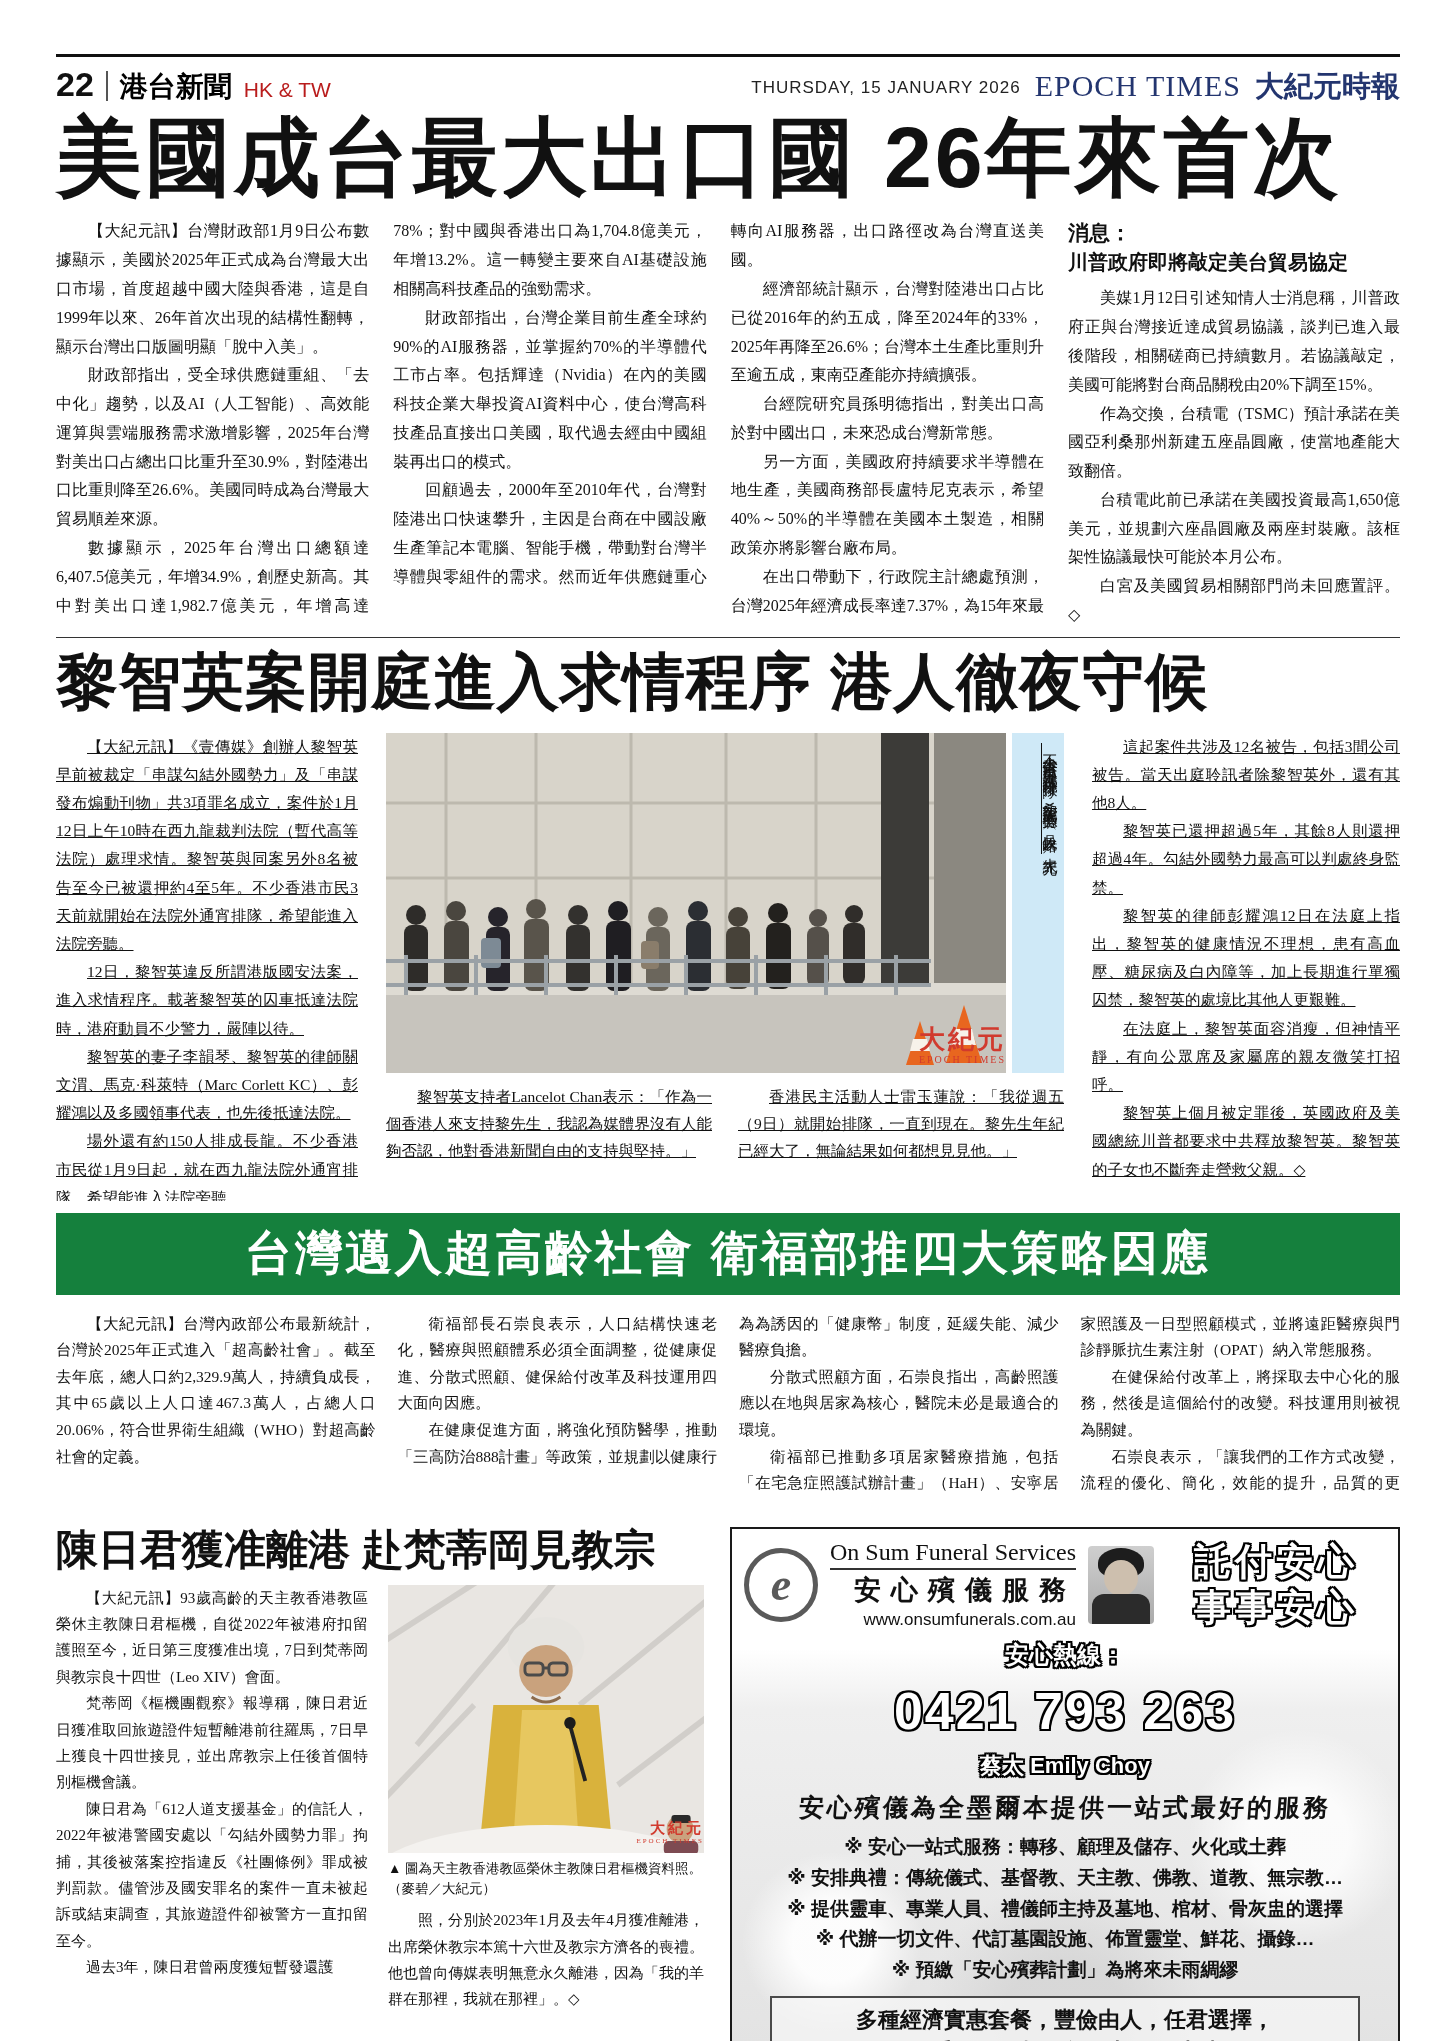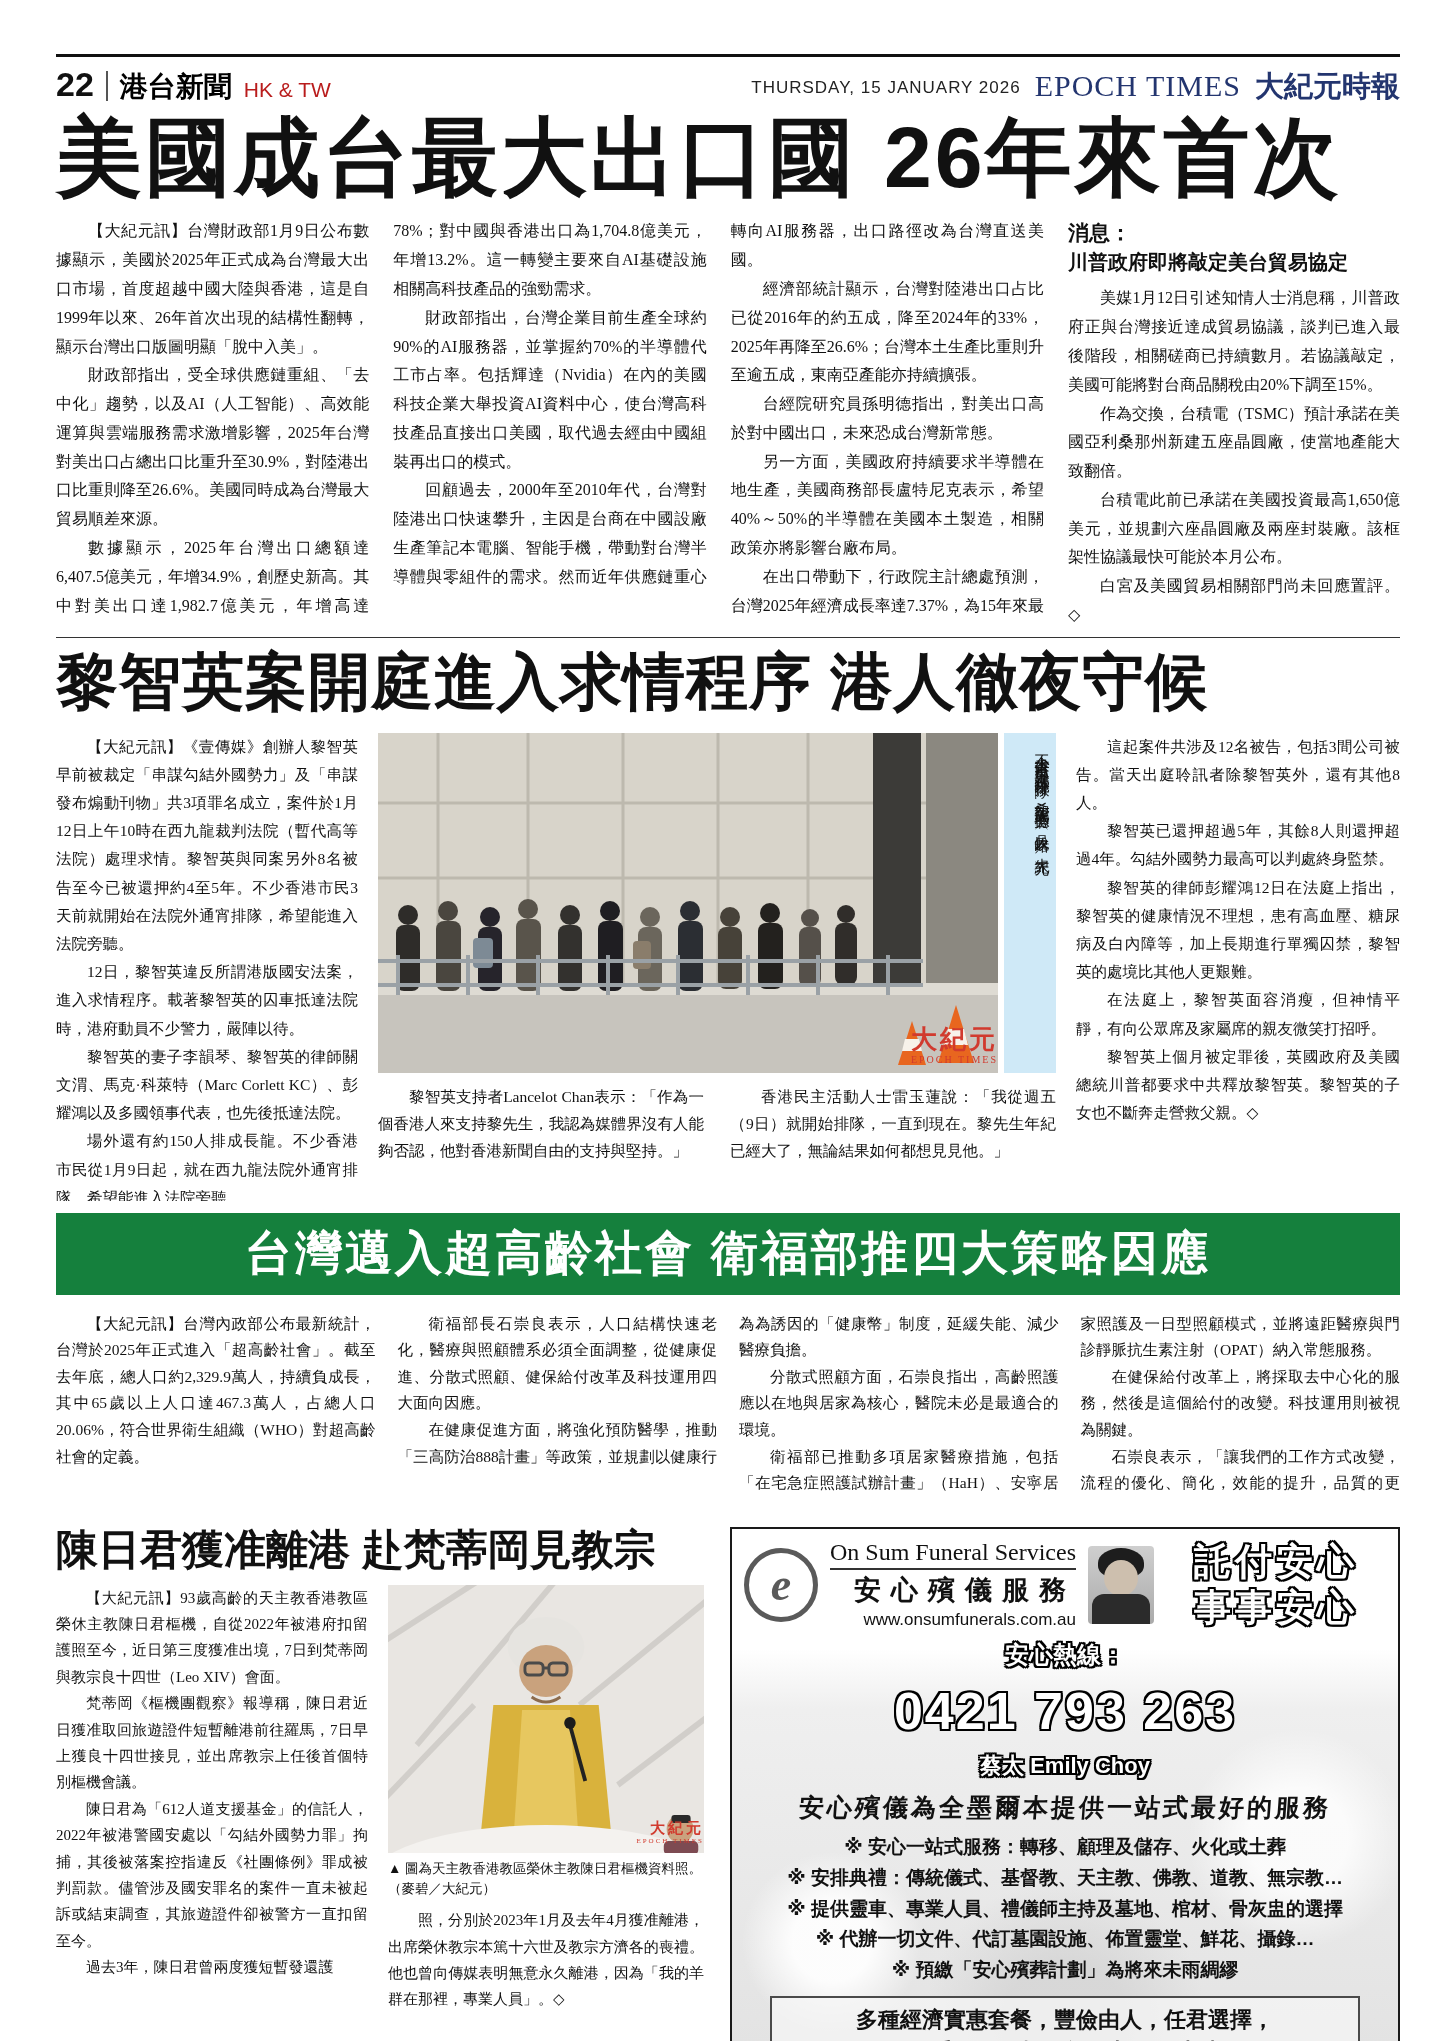--- a/index.html
+++ b/index.html
@@ -29,21 +29,21 @@
   
   .btxt p{margin:0;text-align:justify;text-indent:2em;font-size:16px;line-height:1.8;
           font-family:"Liberation Serif","DejaVu Serif",serif;}
   
   .art1{display:flex;gap:24px;}
   .art1-main{width:988px;height:408px;column-count:3;column-gap:24px;overflow:hidden;}
   .art1-side{flex:1;height:408px;overflow:hidden;}
   .side-kicker{font-family:"Liberation Sans","DejaVu Sans",sans-serif;font-weight:bold;font-size:21px;margin:2px 0 2px 0;}
   .side-title{font-family:"Liberation Sans","DejaVu Sans",sans-serif;font-weight:bold;font-size:20px;margin:0 0 8px 0;}
   
-  .art2{display:flex;gap:20px;height:468px;margin-top:6px;}
+  .art2{display:flex;gap:28px;height:468px;margin-top:6px;text-decoration:underline;}
   .a2-left{width:302px;overflow:hidden;}
   .a2-left p,.a2-right p{font-size:15.5px;line-height:1.82;}
   .a2-mid{width:678px;display:flex;flex-direction:column;}
   .photo1-wrap{display:flex;height:340px;}
   .photo1{position:relative;flex:1;overflow:hidden;background:#d6d2c8;}
   .photo1 svg{display:block;width:100%;height:100%;}
   .photo-cap-v{width:52px;margin-left:6px;background:#cfe9f7;writing-mode:vertical-rl;
                font-size:15px;line-height:1.7;padding:10px 2px;box-sizing:border-box;letter-spacing:2px;}
   .a2-bottom{margin-top:10px;height:112px;column-count:2;column-gap:26px;overflow:hidden;}
   .a2-bottom p{font-size:15.5px;line-height:1.75;}
@@ -328,21 +328,21 @@
                   <rect x="296" y="230" width="20" height="8" rx="3" fill="#2a2a2a"></rect>
                   <rect x="288" y="256" width="36" height="14" rx="5" fill="#7d4b52"></rect>
                 </g>
               </svg>
               <div class="watermark small">
                 <div class="wm-cn">大紀元</div>
                 <div class="wm-en">EPOCH TIMES</div>
               </div>
             </div>
             <div class="p2cap">▲ 圖為天主教香港教區榮休主教陳日君樞機資料照。（麥碧／大紀元）</div>
-            <p>照，分別於2023年1月及去年4月獲准離港，出席榮休教宗本篤十六世及教宗方濟各的喪禮。他也曾向傳媒表明無意永久離港，因為「我的羊群在那裡，專業人員」。◇</p>
+            <p>照，分別於2023年1月及去年4月獲准離港，出席榮休教宗本篤十六世及教宗方濟各的喪禮。他也曾向傳媒表明無意永久離港，因為「我的羊群在那裡，我就在那裡」。◇</p>
           </div>
         </div>
       </div>
 
       <div class="ad">
         <div class="ad-top">
           <div class="ad-logo">e</div>
           <div class="ad-name">
             <div class="ad-name-en">On Sum Funeral Services</div>
             <div class="ad-name-cn">安心殯儀服務</div>

